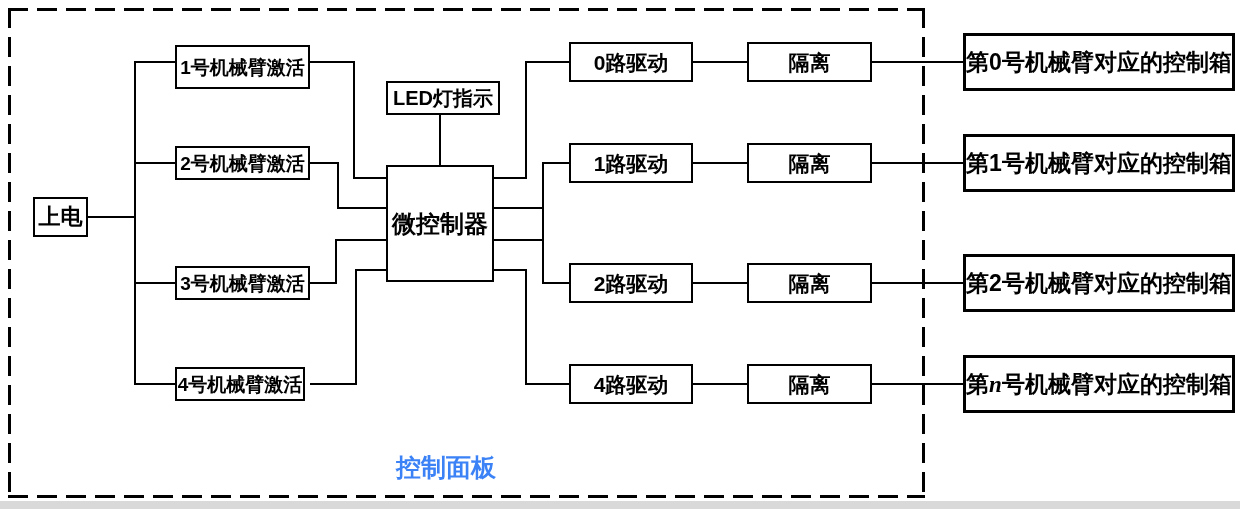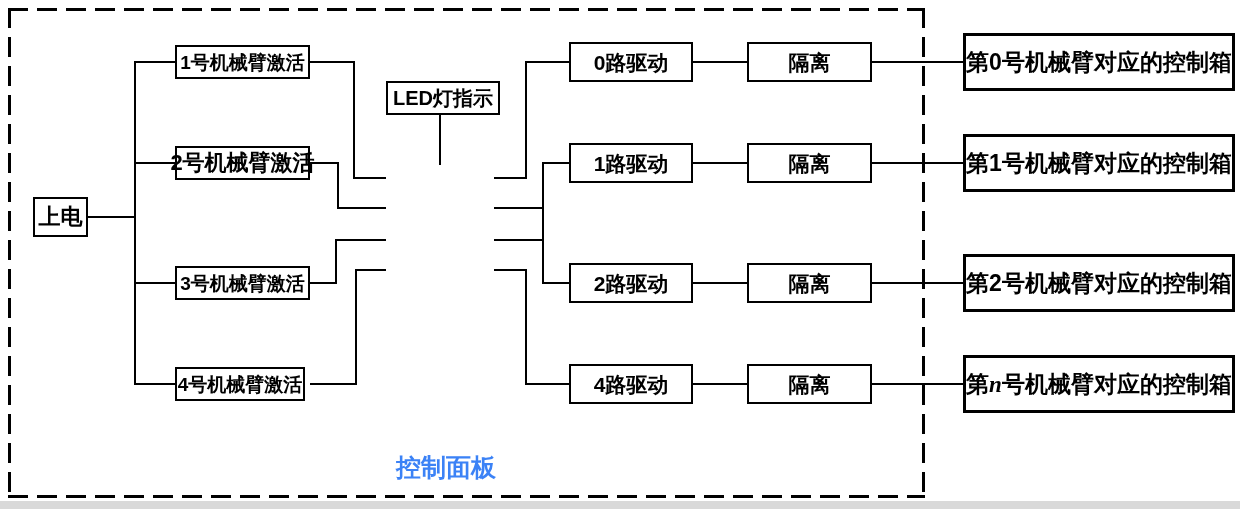--- a/index.html
+++ b/index.html
@@ -84,27 +84,28 @@
   <div class="hline" style="left:693px;top:282px;width:54px;"></div>
   <div class="hline" style="left:693px;top:383px;width:54px;"></div>
 
   <div class="hline" style="left:872px;top:61px;width:91px;"></div>
   <div class="hline" style="left:872px;top:162px;width:91px;"></div>
   <div class="hline" style="left:872px;top:282px;width:91px;"></div>
   <div class="hline" style="left:872px;top:383px;width:91px;"></div>
 
   <div class="box" style="left:33px;top:197px;width:55px;height:40px;font-size:22px;">上电</div>
 
-  <div class="box" style="left:175px;top:45px;width:135px;height:34px;font-size:19px;">1号机械臂激活</div>
-  <div class="box" style="left:175px;top:146px;width:135px;height:34px;font-size:22px;">2号机械臂激活</div>
+  <div class="box" style="left:175px;top:45px;width:135px;height:44px;font-size:19px;">1号机械臂激活</div>
+  <div class="box" style="left:175px;top:146px;width:135px;height:34px;font-size:19px;">2号机械臂激活</div>
   <div class="box" style="left:175px;top:266px;width:135px;height:34px;font-size:19px;text-align:right;">3号机械臂激活</div>
   <div class="box" style="left:175px;top:367px;width:130px;height:34px;font-size:19px;">4号机械臂激活</div>
 
   <div class="box" style="left:386px;top:69px;width:114px;height:34px;font-size:20px;margin-top:12px;">LED灯指示</div>
 
+  <div class="box" style="left:386px;top:165px;width:108px;height:117px;font-size:24px;">微控制器</div>
 
   <div class="box" style="left:569px;top:42px;width:124px;height:40px;font-size:21px;">0路驱动</div>
   <div class="box" style="left:569px;top:143px;width:124px;height:40px;font-size:21px;">1路驱动</div>
   <div class="box" style="left:569px;top:263px;width:124px;height:40px;font-size:21px;">2路驱动</div>
   <div class="box" style="left:569px;top:364px;width:124px;height:40px;font-size:21px;">4路驱动</div>
 
   <div class="box" style="left:747px;top:42px;width:125px;height:40px;font-size:21px;">隔离</div>
   <div class="box" style="left:747px;top:143px;width:125px;height:40px;font-size:21px;">隔离</div>
   <div class="box" style="left:747px;top:263px;width:125px;height:40px;font-size:21px;">隔离</div>
   <div class="box" style="left:747px;top:364px;width:125px;height:40px;font-size:21px;">隔离</div>

